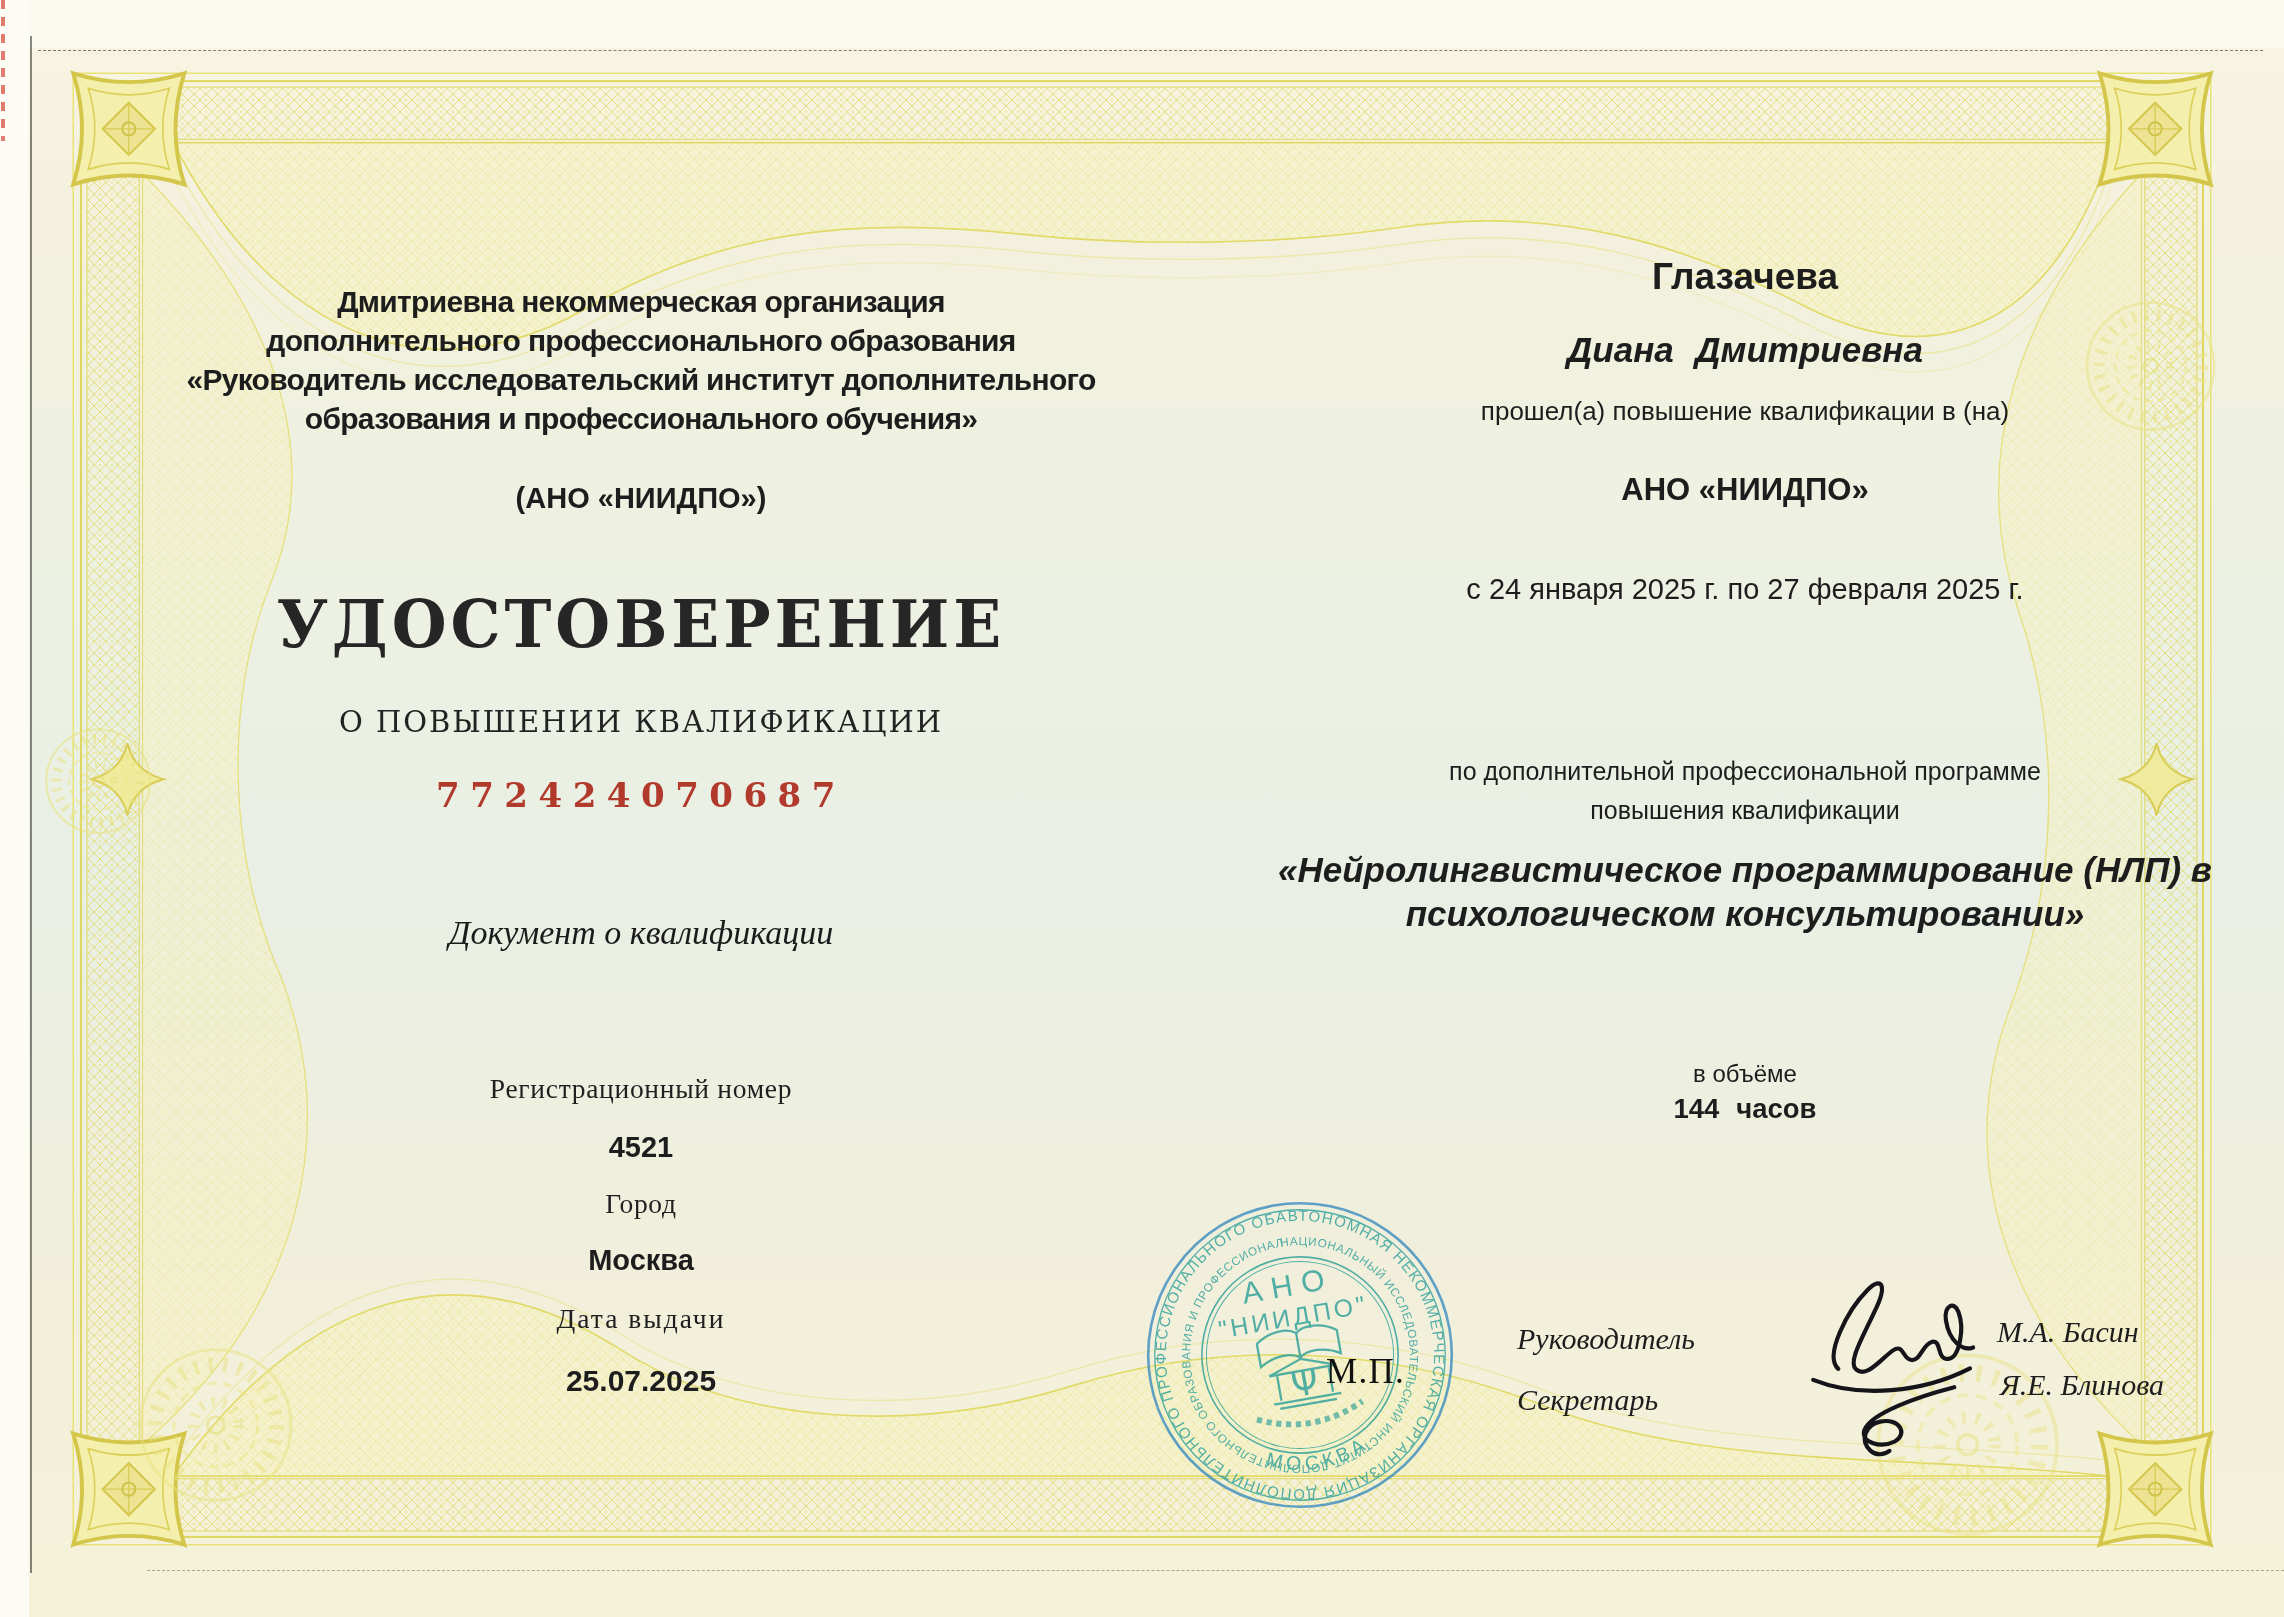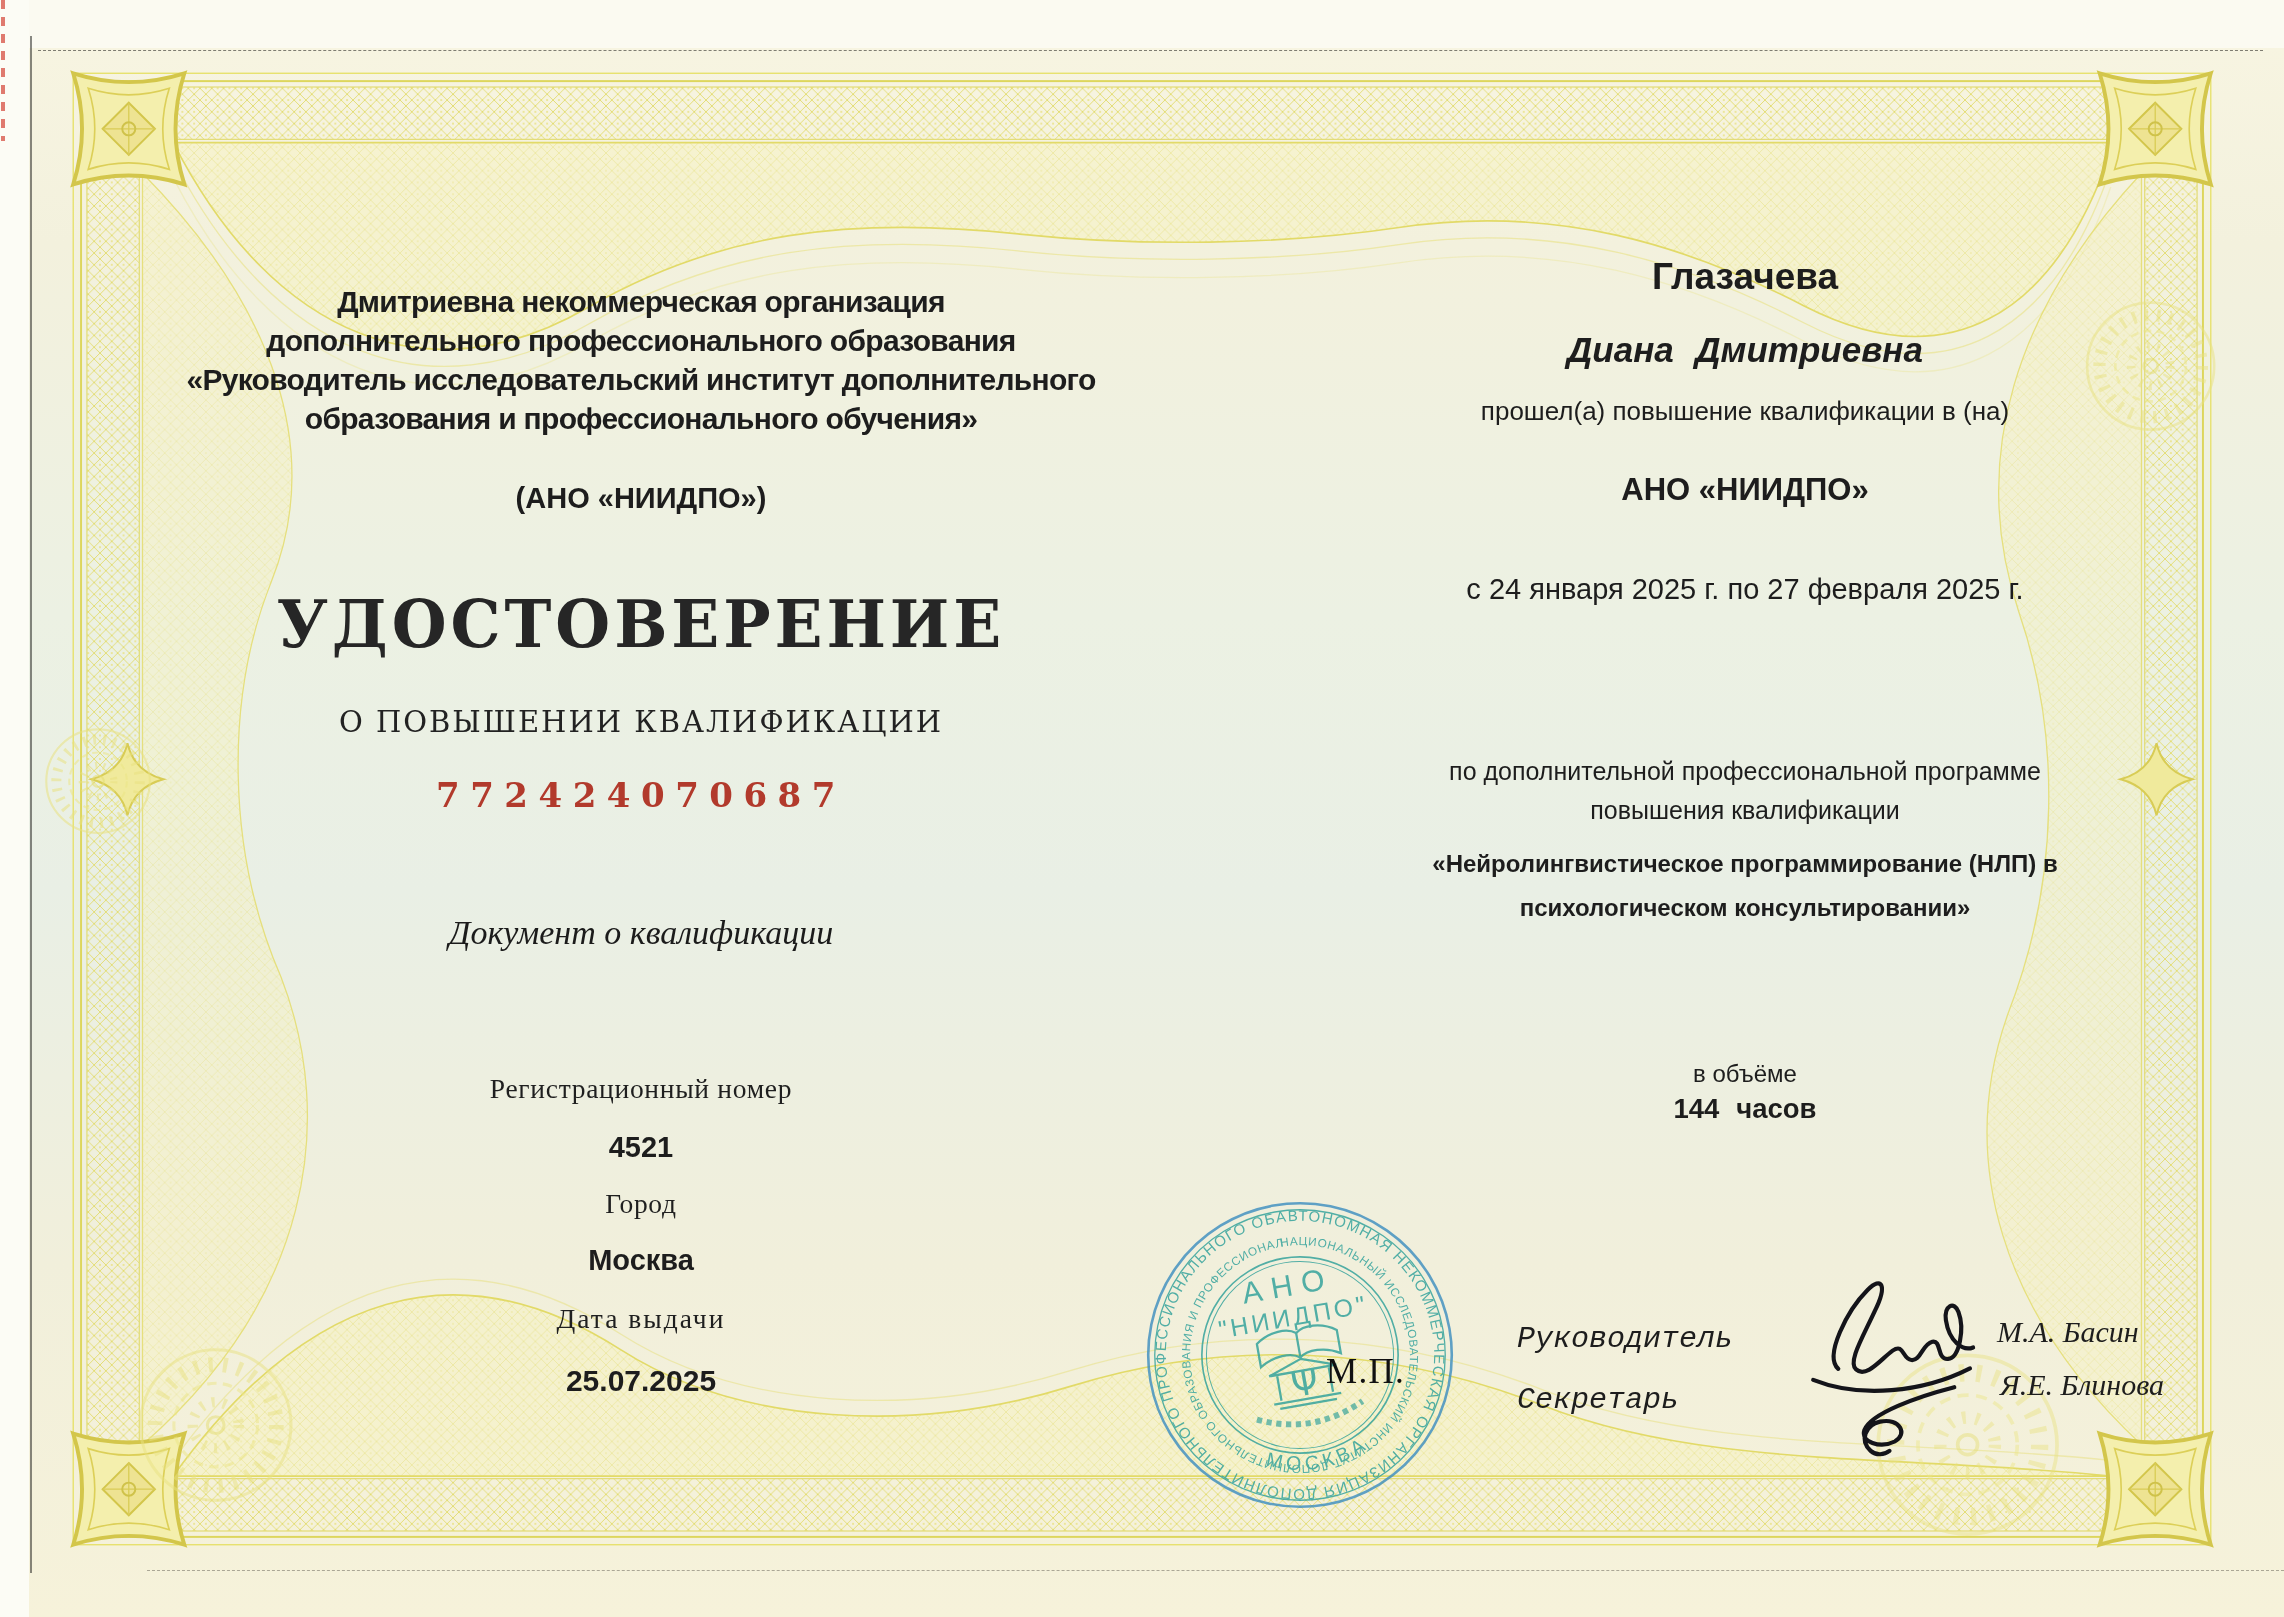--- a/index.html
+++ b/index.html
@@ -29,24 +29,24 @@
   .doctype{font-style:italic;font-size:34px;color:#1b1b1b;}
   .lbl-serif{font-size:27.5px;letter-spacing:0.7px;color:#1f1f1f;}
   .val-bold{font-weight:bold;font-size:29px;}
   .r-intro{font-size:29px;}
   .r-lastname{font-weight:bold;font-size:37px;}
   .r-firstname{font-weight:bold;font-style:italic;font-size:35px;word-spacing:11.8px;}
   .r-completed{font-size:26px;}
   .r-org{font-weight:bold;font-size:31px;}
   .r-period{font-size:29px;}
   .r-prog-intro{font-size:25px;}
-  .r-prog-name{font-weight:bold;font-size:24px;}
+  .r-prog-name{font-weight:bold;font-size:35px;font-style:italic;}
   .r-vol-lbl{font-size:24px;}
   .r-vol-val{font-weight:bold;font-size:27.5px;word-spacing:9.2px;}
-  .sig-label{font-style:italic;font-size:30px;font-family:Liberation Mono, monospace;}
+  .sig-label{font-style:italic;font-size:30px;font-family:Liberation Serif, serif;}
   .sig-name{font-style:italic;font-size:30px;font-family:"Liberation Serif",serif;}
   .mp{font-family:"Liberation Serif",serif;font-size:35px;color:#111;letter-spacing:1.3px;}
 </style>
 </head>
 <body>
 
 <div class="page">
 
   <div class="abs strip-top"></div>
   <div class="abs strip-left"></div>

